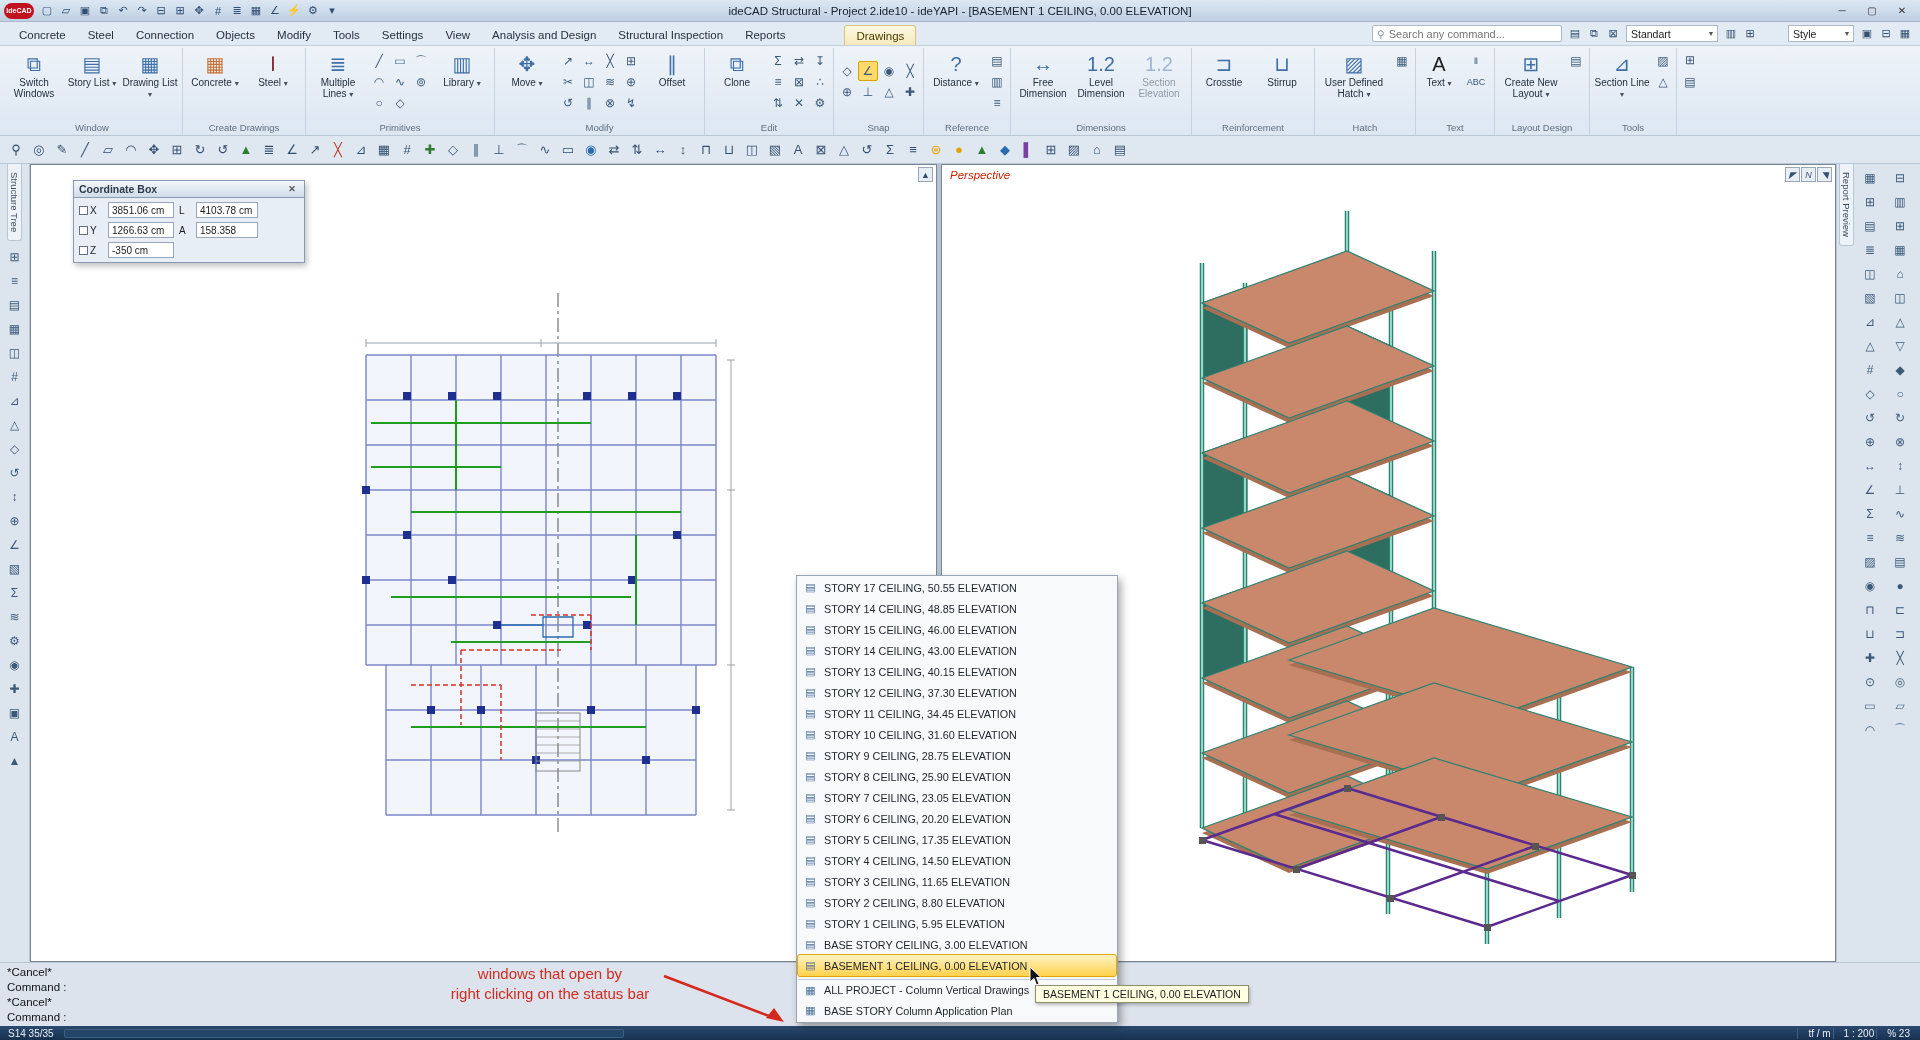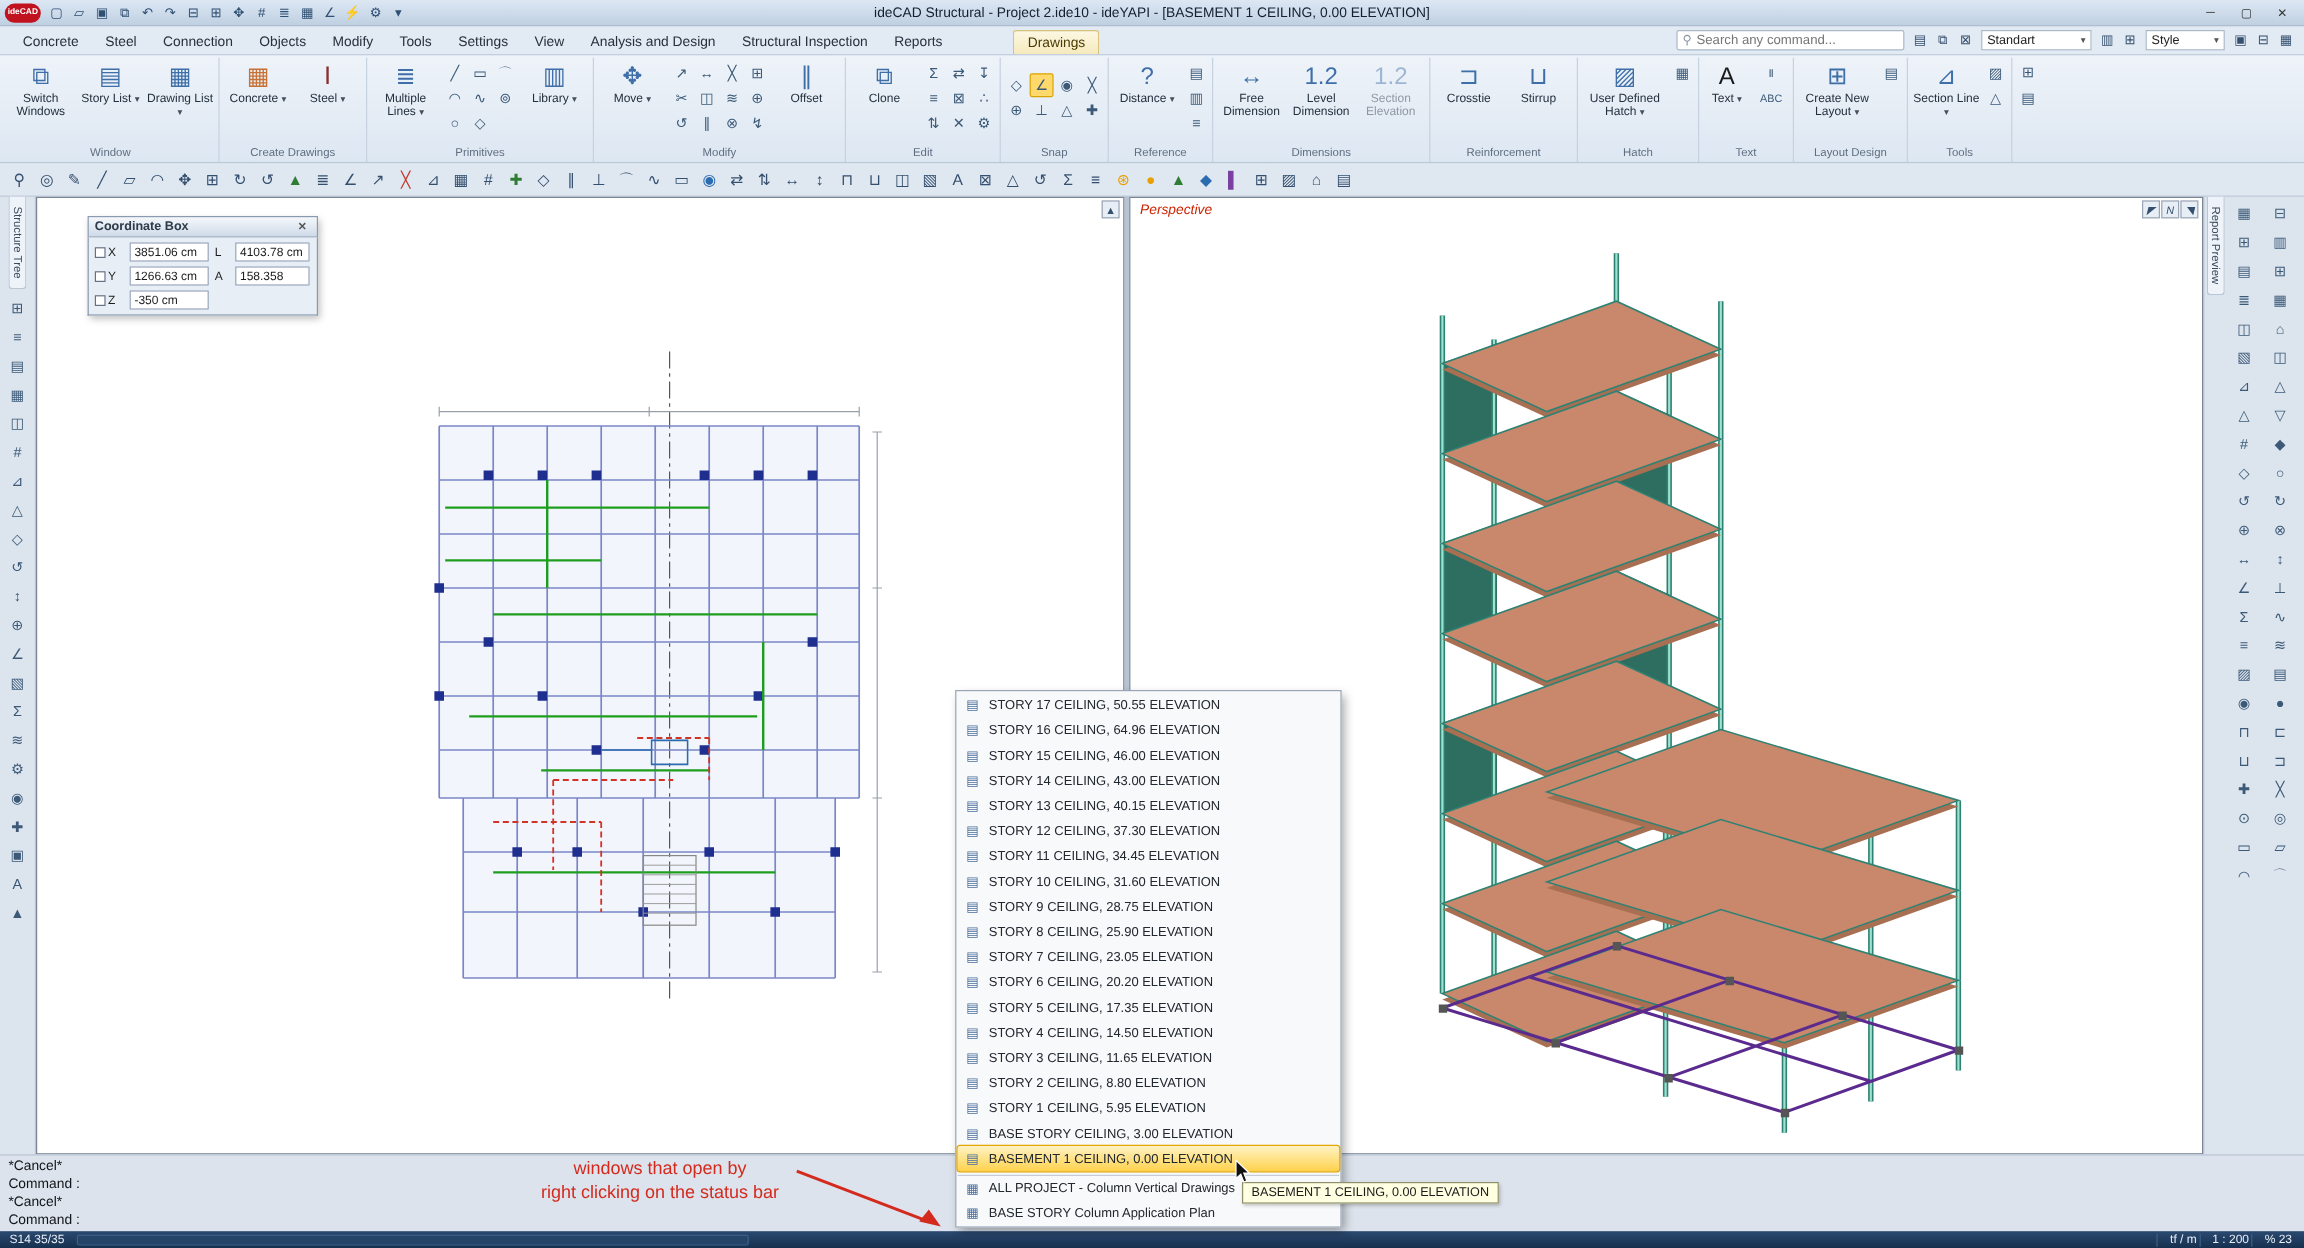--- a/index.html
+++ b/index.html
@@ -60,21 +60,21 @@
   .splitter { width:4px; background:#b7c2d2; }
   .vp-right { flex:1;font-style:italic; }
   .perspective-label { position:absolute; left:8px; top:4px; color:#cc2200; font-size:11.5px; z-index:5; }
   .vp-corner-btns { position:absolute; right:3px; top:2px; display:flex; gap:1px; z-index:5; }
   .vp-btn { width:15px; height:15px; background:#e8eef6; border:1px solid #9aa5b5; font-size:9px; display:flex; align-items:center; justify-content:center; color:#35506e; }
   .rightstrip { width:84px; background:#dce4ee; border-left:1px solid #b9c6d4; display:flex; }
   .rs-tabcol { width:18px; display:flex; flex-direction:column; align-items:center; }
   .rs-iconcol { width:30px; display:flex; flex-direction:column; align-items:center; gap:1px; padding-top:2px; }
 
   
-  .coordbox { position:absolute; left:73px; top:180px; width:192px; z-index:30; box-shadow:2px 3px 6px rgba(0,0,0,.25); }
+  .coordbox { position:absolute; left:73px; top:180px; width:232px; z-index:30; box-shadow:2px 3px 6px rgba(0,0,0,.25); }
   .cb-title { background:linear-gradient(#f4f7fb,#cfdbe9); border:1px solid #8a9ab0; font-size:10.5px; font-weight:bold; color:#2c3a4a; padding:2px 5px; display:flex; align-items:center; }
   .cb-close { margin-left:auto; font-size:9px; color:#555; width:14px; text-align:center; }
   .cb-body { background:#e8eef6; border:1px solid #8a9ab0; border-top:none; padding:4px 5px; display:grid; grid-template-columns:24px 66px 12px 62px; gap:4px 5px; font-size:10px; align-items:center; }
   .cb-lab { display:flex; align-items:center; gap:2px; }
   .cb-check { width:9px; height:9px; border:1px solid #667084; background:#fff; display:inline-block; }
   .cb-field { background:#fff; border:1px solid #97a6ba; height:16px; font-size:10px; padding:0 3px; display:flex; align-items:center; }
 
   
   .story-menu { position:absolute; left:796px; top:575px; width:322px; background:#f8f9fb; border:1px solid #9aa5b5; box-shadow:3px 4px 8px rgba(0,0,0,.35); padding:1px; z-index:50; }
   .menu-item { height:21px; display:flex; align-items:center; gap:6px; padding:0 5px; font-size:10.8px; color:#22282f; white-space:nowrap; }
@@ -157,21 +157,21 @@
       </div>
     <div class="miniselect">
       <span>Standart</span>
       <span class="sel-caret">▾</span>
     </div>
     <div class="mini-iconrow">
 
     <div class="micon">▥</div>
         <div class="micon">⊞</div>
       </div>
-    <div class="miniselect" style="min-width:66px;">
+    <div class="miniselect" style="min-width:66px;margin-left:25px;">
       <span>Style</span>
       <span class="sel-caret">▾</span>
     </div>
     <div class="mini-iconrow">
 
     <div class="micon">▣</div>
         <div class="micon">⊟</div>
         <div class="micon">▦</div>
       </div>
   </div>
@@ -739,21 +739,21 @@
 
 <div class="story-menu">
 
     <div class="menu-item">
       <span class="mi-icon">▤</span>
       <span>STORY 17 CEILING, 50.55 ELEVATION</span>
     </div>
 
     <div class="menu-item">
       <span class="mi-icon">▤</span>
-      <span>STORY 16 CEILING, 64.96 ELEVATION</span>
+      <span>STORY 14 CEILING, 48.85 ELEVATION</span>
     </div>
 
     <div class="menu-item">
       <span class="mi-icon">▤</span>
       <span>STORY 15 CEILING, 46.00 ELEVATION</span>
     </div>
 
     <div class="menu-item">
       <span class="mi-icon">▤</span>
       <span>STORY 14 CEILING, 43.00 ELEVATION</span>

